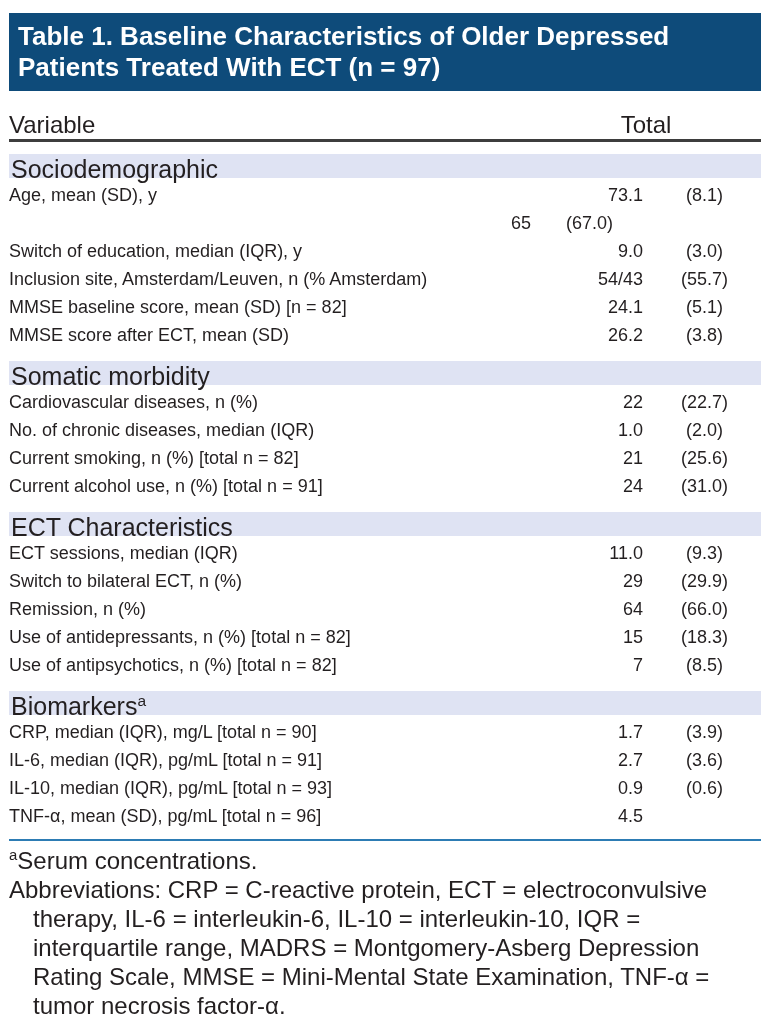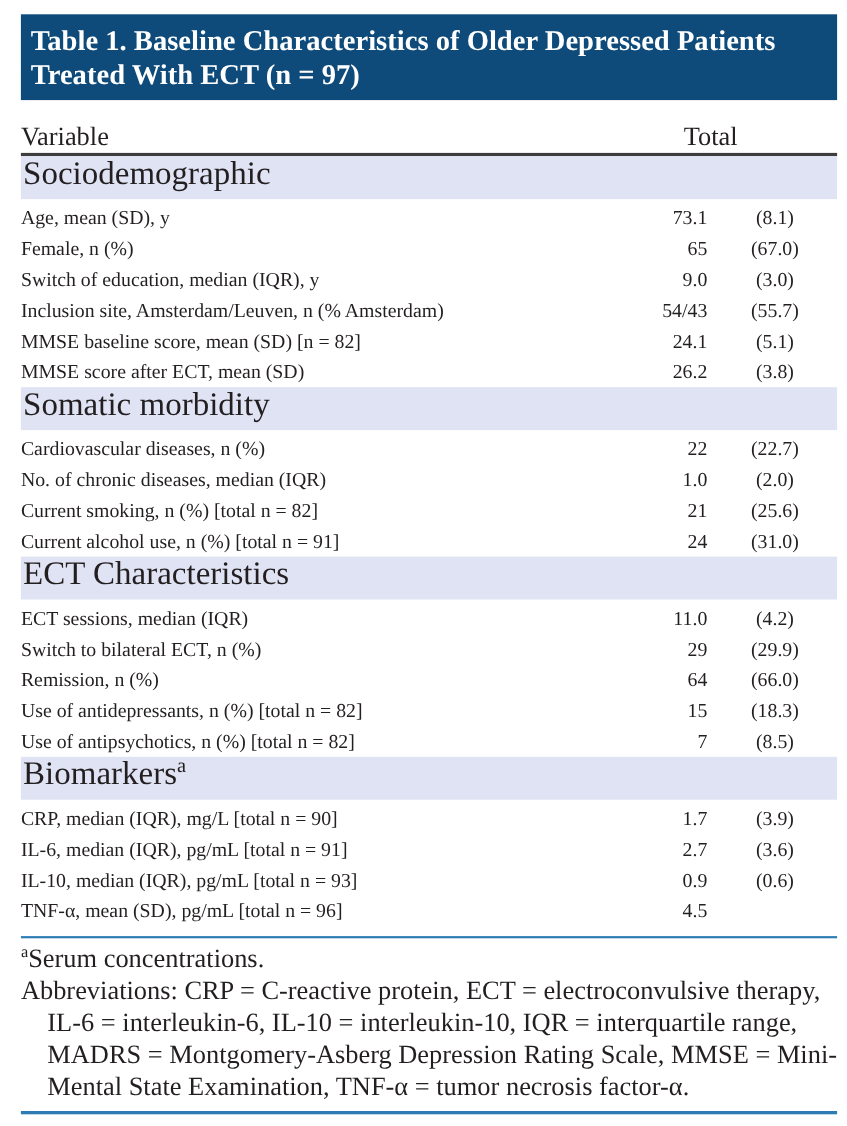--- a/index.html
+++ b/index.html
@@ -8,23 +8,23 @@
     --rule-blue:#2d7cb4;
     --rule-dark:#3d3d3d;
     --text:#231f20;
     --title-text:#ffffff;
   }
   html,body{margin:0;padding:0;background:#ffffff;}
   .page{
     position:relative;
     width:770px;height:1024px;
     box-sizing:border-box;
-    padding:13px 9px 0 19px;
+    padding:13px 9px 0 9px;
     background:#ffffff;
-    font-family:Liberation Serif, serif;
+    font-family:Liberation Sans, sans-serif;
     color:var(--text,#231f20);
     overflow:hidden;
   }
   .title-bar{
     box-sizing:border-box;
     background:var(--header-bg,#0e4b7a);
     color:var(--title-text,#ffffff);
     font-size:26px;
     font-weight:bold;
     line-height:31px;
@@ -42,25 +42,25 @@
     grid-column:2/4;
     text-align:center;
   }
   .rule-dark{
     height:3px;
     background:var(--rule-dark,#3d3d3d);
   }
   .band{
     box-sizing:border-box;
     background:var(--band-bg,#dfe3f3);
-    height:39px;
+    height:24px;
     line-height:31px;
-    font-size:30px;
+    font-size:25px;
     padding-left:2px;
-    margin:0 0 3px 0;
+    margin:12px 0 3px 0;
   }
   .row{
     display:grid;
     grid-template-columns:1fr 112px 118px;
     font-size:18px;
     line-height:28px;
   }
   .row .num{text-align:right;white-space:nowrap;}
   .row .paren{text-align:center;padding-left:5px;white-space:nowrap;}
   .rule-blue{
@@ -105,21 +105,20 @@
   <div class="rule-dark"></div>
 
   <div id="table-body">
       <div class="band"><span>Sociodemographic</span></div>
       <div class="row">
         <span class="label">Age, mean (SD), y</span>
         <span class="num">73.1</span>
         <span class="paren">(8.1)</span>
       </div>
       <div class="row">
-        <span class="label">Female, n (%)</span>
         <span class="num">65</span>
         <span class="paren">(67.0)</span>
       </div>
       <div class="row">
         <span class="label">Switch of education, median (IQR), y</span>
         <span class="num">9.0</span>
         <span class="paren">(3.0)</span>
       </div>
       <div class="row">
         <span class="label">Inclusion site, Amsterdam/Leuven, n (% Amsterdam)</span>
@@ -154,21 +153,21 @@
       </div>
       <div class="row">
         <span class="label">Current alcohol use, n (%) [total n = 91]</span>
         <span class="num">24</span>
         <span class="paren">(31.0)</span>
       </div>
       <div class="band"><span>ECT Characteristics</span></div>
       <div class="row">
         <span class="label">ECT sessions, median (IQR)</span>
         <span class="num">11.0</span>
-        <span class="paren">(4.2)</span>
+        <span class="paren">(9.3)</span>
       </div>
       <div class="row">
         <span class="label">Switch to bilateral ECT, n (%)</span>
         <span class="num">29</span>
         <span class="paren">(29.9)</span>
       </div>
       <div class="row">
         <span class="label">Remission, n (%)</span>
         <span class="num">64</span>
         <span class="paren">(66.0)</span>

